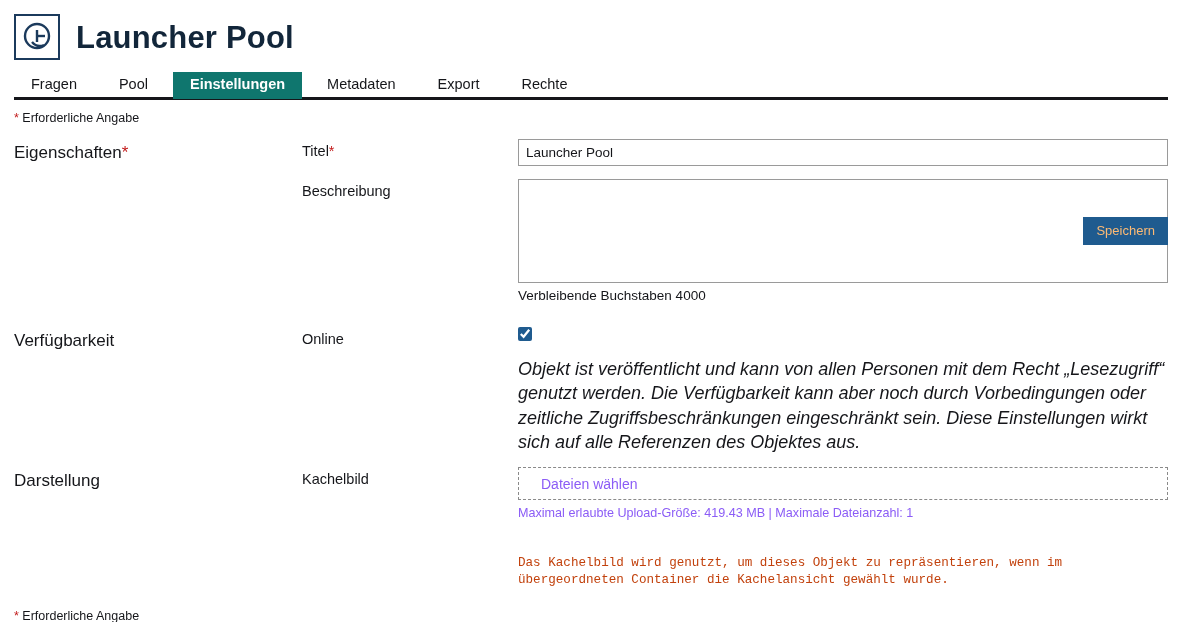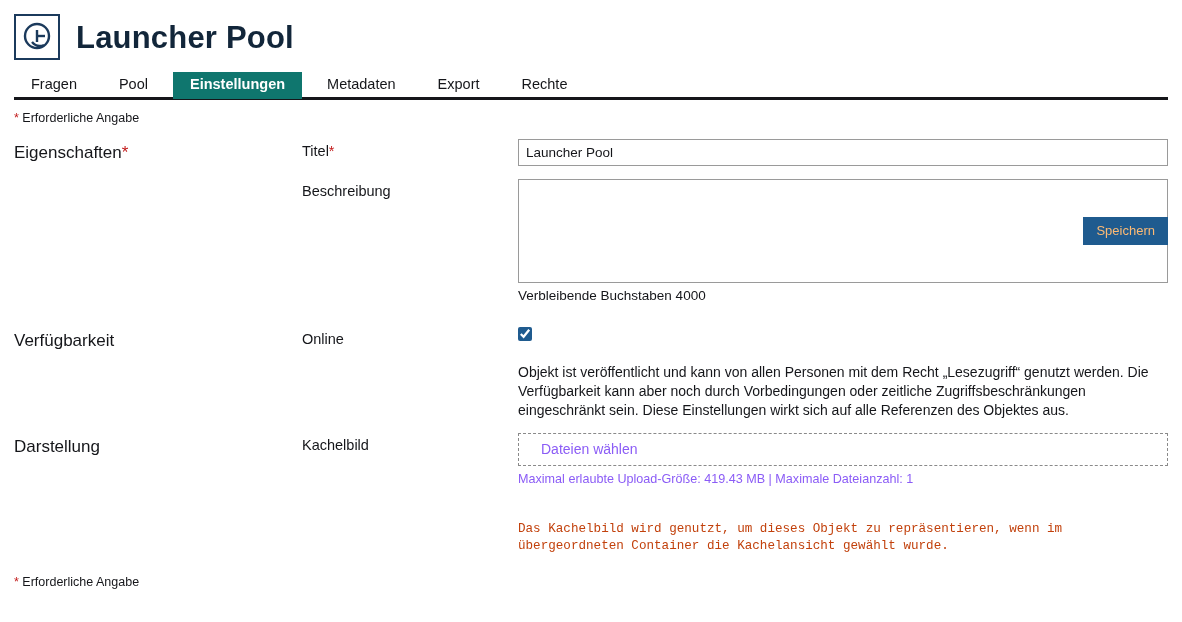--- a/index.html
+++ b/index.html
@@ -132,25 +132,26 @@
     resize: none;
     outline: none;
     display: block;
   }
   .helper-text {
     font-size: 13.5px;
     color: #15161a;
     margin-top: 5px;
   }
   .desc-text {
-    font-size: 14px;
+    font-size: 18px;
     color: #15161a;
     width: 652px;
     line-height: 1.35;
-    margin-top: 18px;
+    margin-top: 12px;
+    font-style: italic;
   }
 
   input[type="checkbox"].cb {
     width: 14px; height: 14px;
     margin: 0;
     vertical-align: top;
     accent-color: #1f5b8f;
   }
 
   .dropzone {

